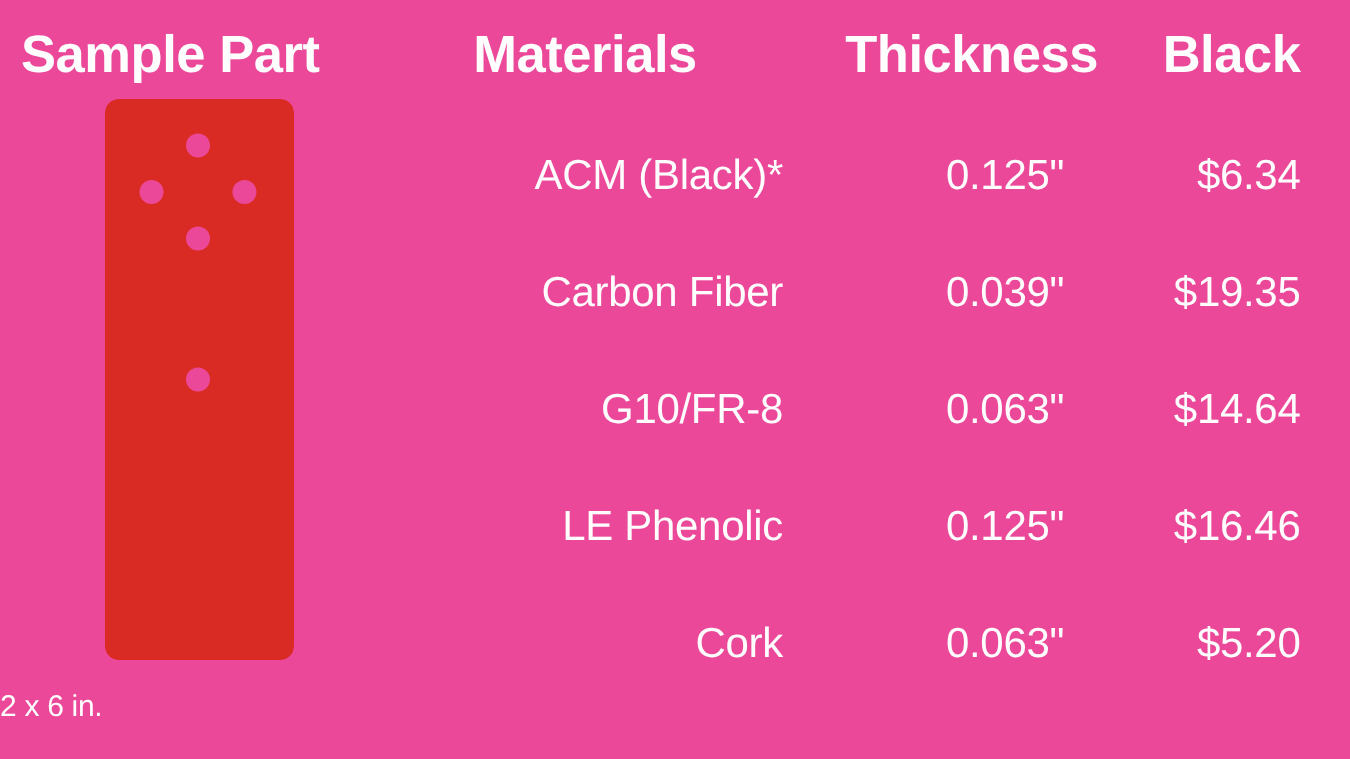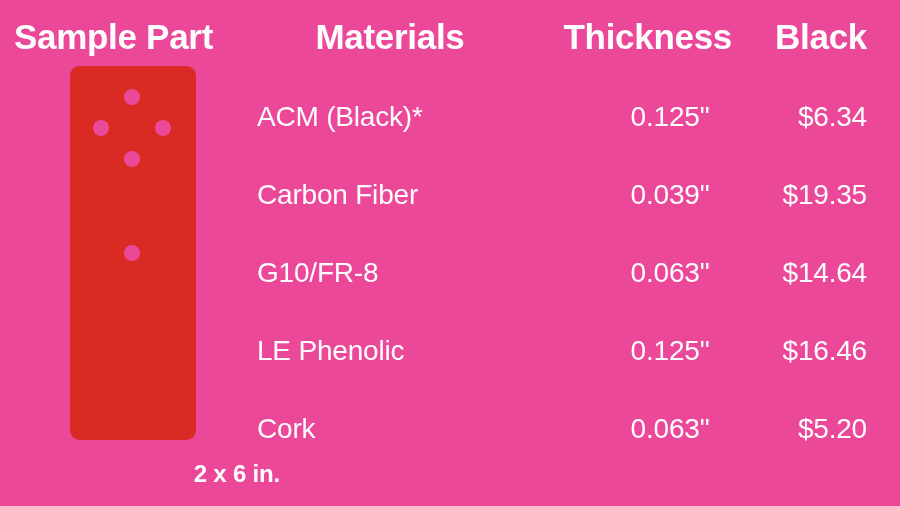--- a/index.html
+++ b/index.html
@@ -56,23 +56,23 @@
     position: absolute;
     left: 70px;
     top: 6px;
     display: block;
   }
   .part-caption {
     position: absolute;
     left: 0;
     top: 400px;
     width: 280px;
-    text-align: right;
-    font-size: 24px;
-    font-weight: bold;
+    text-align: left;
+    font-size: 20px;
+    font-weight: normal;
     color: #fdfdfd;
     letter-spacing: -0.2px;
     white-space: nowrap;
   }
 
   
   .table-body {
     position: absolute;
     left: 0;
     top: 78px;
@@ -88,21 +88,21 @@
   .cell {
     position: absolute;
     top: 0;
     height: 78px;
     line-height: 78px;
     font-size: 28px;
     color: #fdfdfd;
     white-space: nowrap;
     letter-spacing: -0.2px;
   }
-  .cell-material  { left: 257px; width: 240px; text-align: left; }
+  .cell-material  { left: 282px; width: 240px; text-align: right; }
   .cell-thickness { left: 520px; width: 300px; text-align: center; }
   .cell-price     { left: 700px; width: 167px; text-align: right; }
 </style>
 </head>
 <body>
 
 <div id="page">
 
   <div class="header-row">
     <div class="hdr hdr-sample">Sample Part</div>

